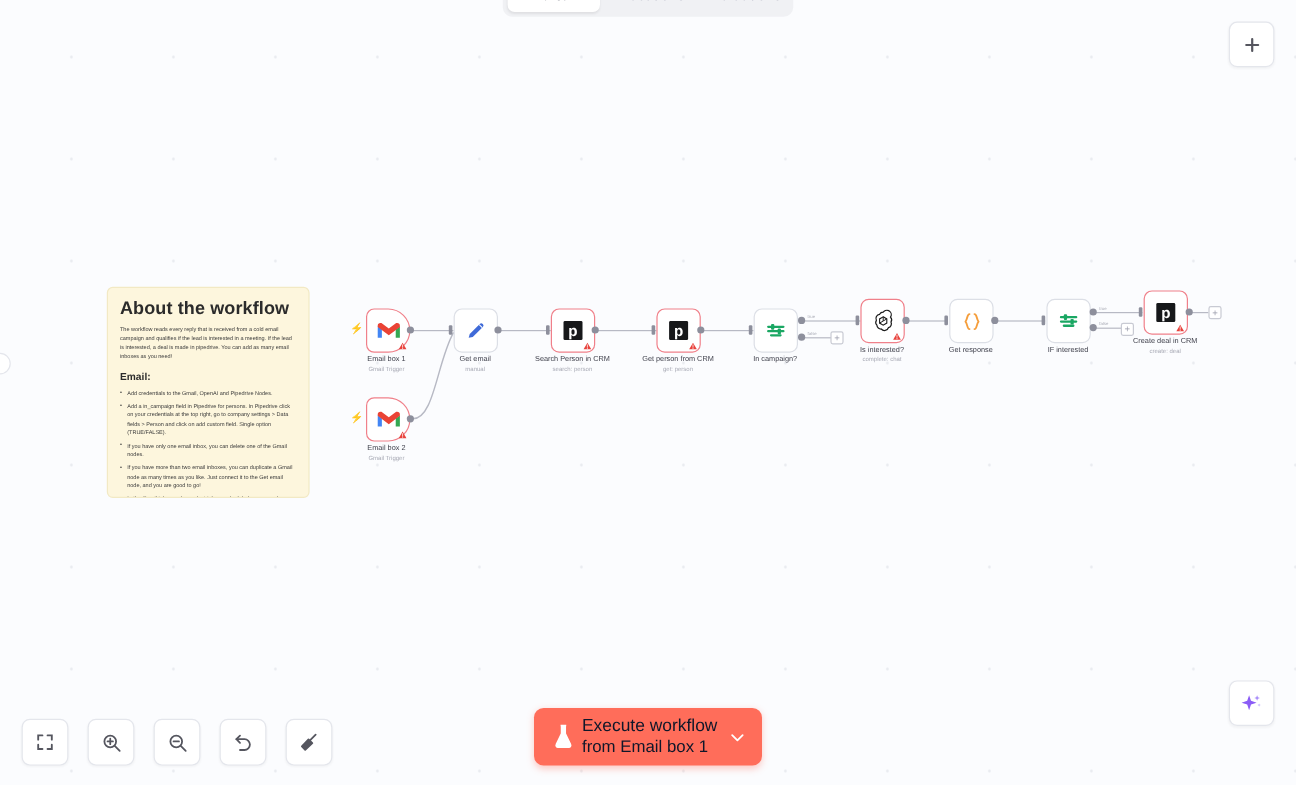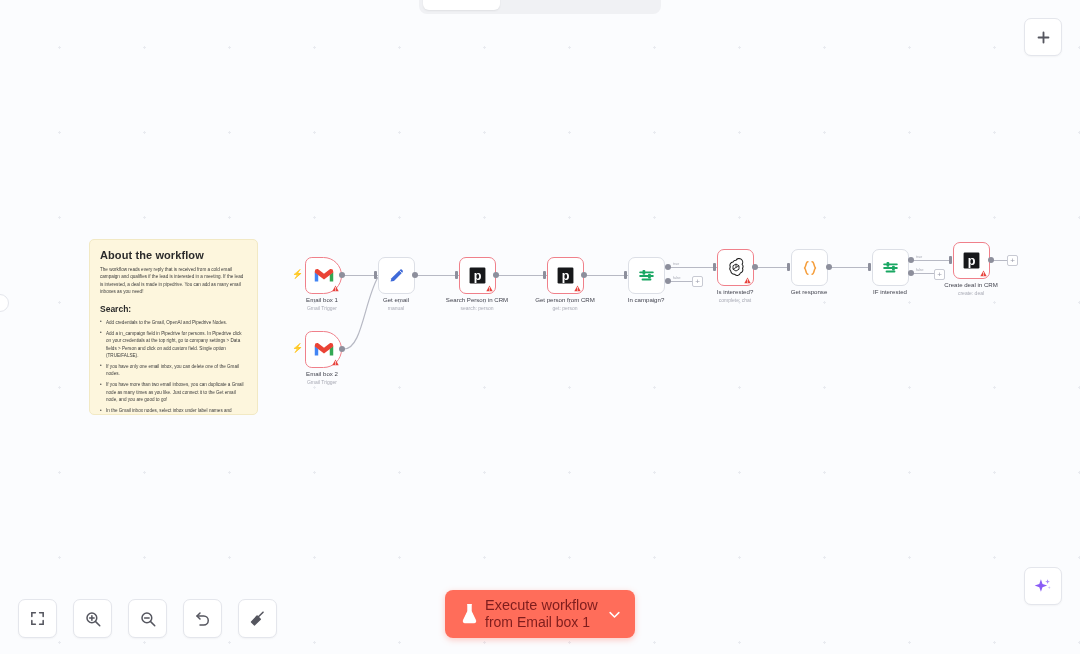--- a/index.html
+++ b/index.html
@@ -75,38 +75,38 @@
     left: 445px; top: 590px;
     width: 190px; height: 48px;
     background: #ff6d5a;
     border-radius: 8px;
     display: flex; align-items: center;
     padding: 0 10px;
     cursor: pointer;
     box-shadow: 0 2px 6px rgba(255,109,90,.35);
   }
   #execute-workflow .flask { flex: 0 0 28px; display:flex; align-items:center; justify-content:center; }
-  #execute-workflow .labels { flex: 1; color: #7f1d1d; line-height: 1.18; padding-left: 2px; }
+  #execute-workflow .labels { flex: 1; color: #0f172a; line-height: 1.18; padding-left: 2px; }
   #execute-workflow .l1 { font-size: 14.5px; font-weight: 400; }
   #execute-workflow .l2 { font-size: 14px; font-weight: 400; }
   #execute-workflow .chev { flex: 0 0 22px; display:flex; align-items:center; justify-content:center; }
 
   
   #sticky-note {
     position: absolute;
     left: 89px; top: 239px;
     width: 169px; height: 176px;
     background: #fdf6dd;
     border: 1px solid #f2e9c4;
     border-radius: 5px;
     padding: 9px 10px 6px 10px;
     overflow: hidden;
   }
   #sticky-note h2 {
-    font-size: 11px;
+    font-size: 15px;
     font-weight: 700;
     color: #2b2b2b;
     margin-bottom: 5px;
     letter-spacing: .1px;
   }
   #sticky-note p {
     font-size: 4.6px;
     line-height: 1.62;
     color: #3c3c3c;
     margin-bottom: 8px;
@@ -294,21 +294,21 @@
     <div class="chev">
       <svg width="15" height="15" viewBox="0 0 24 24" fill="none" stroke="#ffffff" stroke-width="2.4" stroke-linecap="round" stroke-linejoin="round">
         <path d="M5 9l7 7 7-7"></path>
       </svg>
     </div>
   </div>
 
   <div id="sticky-note">
     <h2>About the workflow</h2>
     <p>The workflow reads every reply that is received from a cold email campaign and qualifies if the lead is interested in a meeting. If the lead is interested, a deal is made in pipedrive. You can add as many email inboxes as you need!</p>
-    <h3>Search:</h3>
+    <h3>Email:</h3>
     <ul>
       <li>Add credentials to the Gmail, OpenAI and Pipedrive Nodes.</li>
       <li>Add a in_campaign field in Pipedrive for persons. In Pipedrive click on your credentials at the top right, go to company settings &gt; Data fields &gt; Person and click on add custom field. Single option (TRUE/FALSE).</li>
       <li>If you have only one email inbox, you can delete one of the Gmail nodes.</li>
       <li>If you have more than two email inboxes, you can duplicate a Gmail node as many times as you like. Just connect it to the Get email node, and you are good to go!</li>
       <li>In the Gmail inbox nodes, select inbox under label names and uncheck Simplify.</li>
     </ul>
   </div>
 
   <div class="edge" style="left:342px; top:275px; width:36px;"></div>

